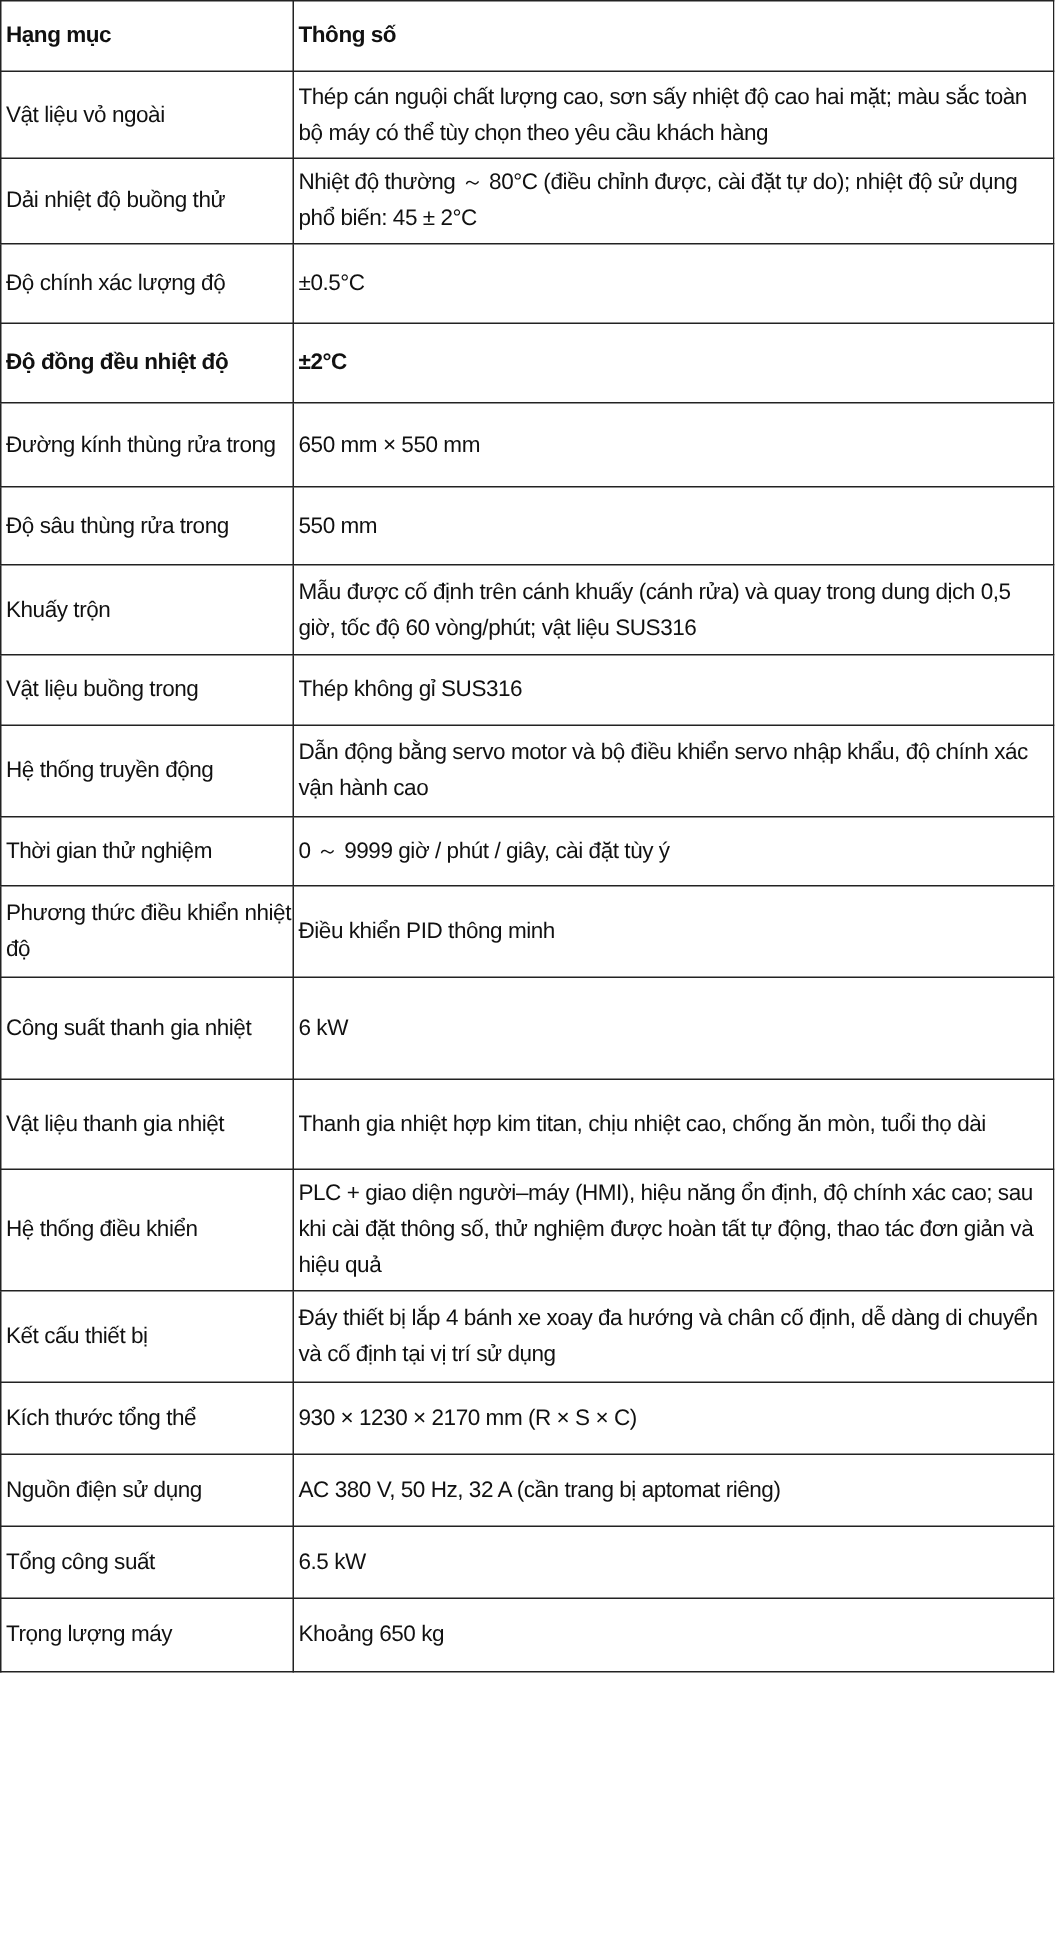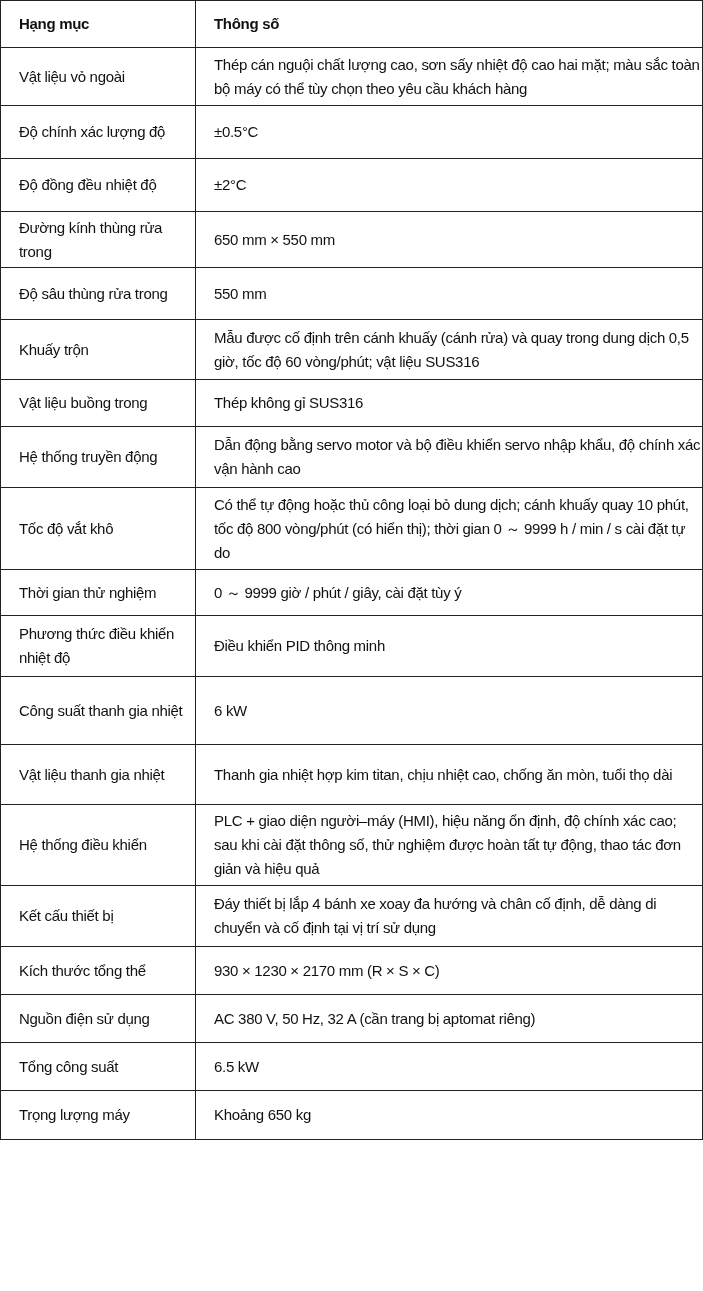--- a/index.html
+++ b/index.html
@@ -15,21 +15,21 @@
       color: #111111;
     }
     table.spec {
       border-collapse: collapse;
       width: 702px;
       margin: 0;
       table-layout: fixed;
     }
     table.spec th, table.spec td {
       border: 1px solid #222222;
-      padding: 0 0 0 18px;
+      padding: 0 0 0 3px;
       font-size: 15px;
       line-height: 24px;
       vertical-align: middle;
       text-align: left;
       letter-spacing: -0.3px;
     }
     table.spec th {
       font-weight: bold;
       height: 46px;
     }
@@ -48,25 +48,29 @@
     <tr>
       <th>Hạng mục</th>
       <th>Thông số</th>
     </tr>
   </thead>
   <tbody id="spec-body">
       <tr style="height: 58px;">
         <td>Vật liệu vỏ ngoài</td>
         <td>Thép cán nguội chất lượng cao, sơn sấy nhiệt độ cao hai mặt; màu sắc toàn bộ máy có thể tùy chọn theo yêu cầu khách hàng</td>
       </tr>
+      <tr style="height: 57px;">
+        <td>Dải nhiệt độ buồng thử</td>
+        <td>Nhiệt độ thường ～ 80°C (điều chỉnh được, cài đặt tự do); nhiệt độ sử dụng phổ biến: 45 ± 2°C</td>
+      </tr>
       <tr style="height: 53px;">
         <td>Độ chính xác lượng độ</td>
         <td>±0.5°C</td>
       </tr>
-      <tr style="height: 53px;">
+      <tr style="height: 53px; font-weight: bold;">
         <td>Độ đồng đều nhiệt độ</td>
         <td>±2°C</td>
       </tr>
       <tr style="height: 56px;">
         <td>Đường kính thùng rửa trong</td>
         <td>650 mm × 550 mm</td>
       </tr>
       <tr style="height: 52px; margin-top: 12px;">
         <td>Độ sâu thùng rửa trong</td>
         <td>550 mm</td>
@@ -75,24 +79,20 @@
         <td>Khuấy trộn</td>
         <td>Mẫu được cố định trên cánh khuấy (cánh rửa) và quay trong dung dịch 0,5 giờ, tốc độ 60 vòng/phút; vật liệu SUS316</td>
       </tr>
       <tr style="height: 47px;">
         <td>Vật liệu buồng trong</td>
         <td>Thép không gỉ SUS316</td>
       </tr>
       <tr style="height: 61px; border-radius: 20px;">
         <td>Hệ thống truyền động</td>
         <td>Dẫn động bằng servo motor và bộ điều khiển servo nhập khẩu, độ chính xác vận hành cao</td>
-      </tr>
-      <tr style="height: 82px;">
-        <td>Tốc độ vắt khô</td>
-        <td>Có thể tự động hoặc thủ công loại bỏ dung dịch; cánh khuấy quay 10 phút, tốc độ 800 vòng/phút (có hiển thị); thời gian 0 ～ 9999 h / min / s cài đặt tự do</td>
       </tr>
       <tr style="height: 46px;">
         <td>Thời gian thử nghiệm</td>
         <td>0 ～ 9999 giờ / phút / giây, cài đặt tùy ý</td>
       </tr>
       <tr style="height: 61px;">
         <td>Phương thức điều khiển nhiệt độ</td>
         <td>Điều khiển PID thông minh</td>
       </tr>
       <tr style="height: 68px;">

